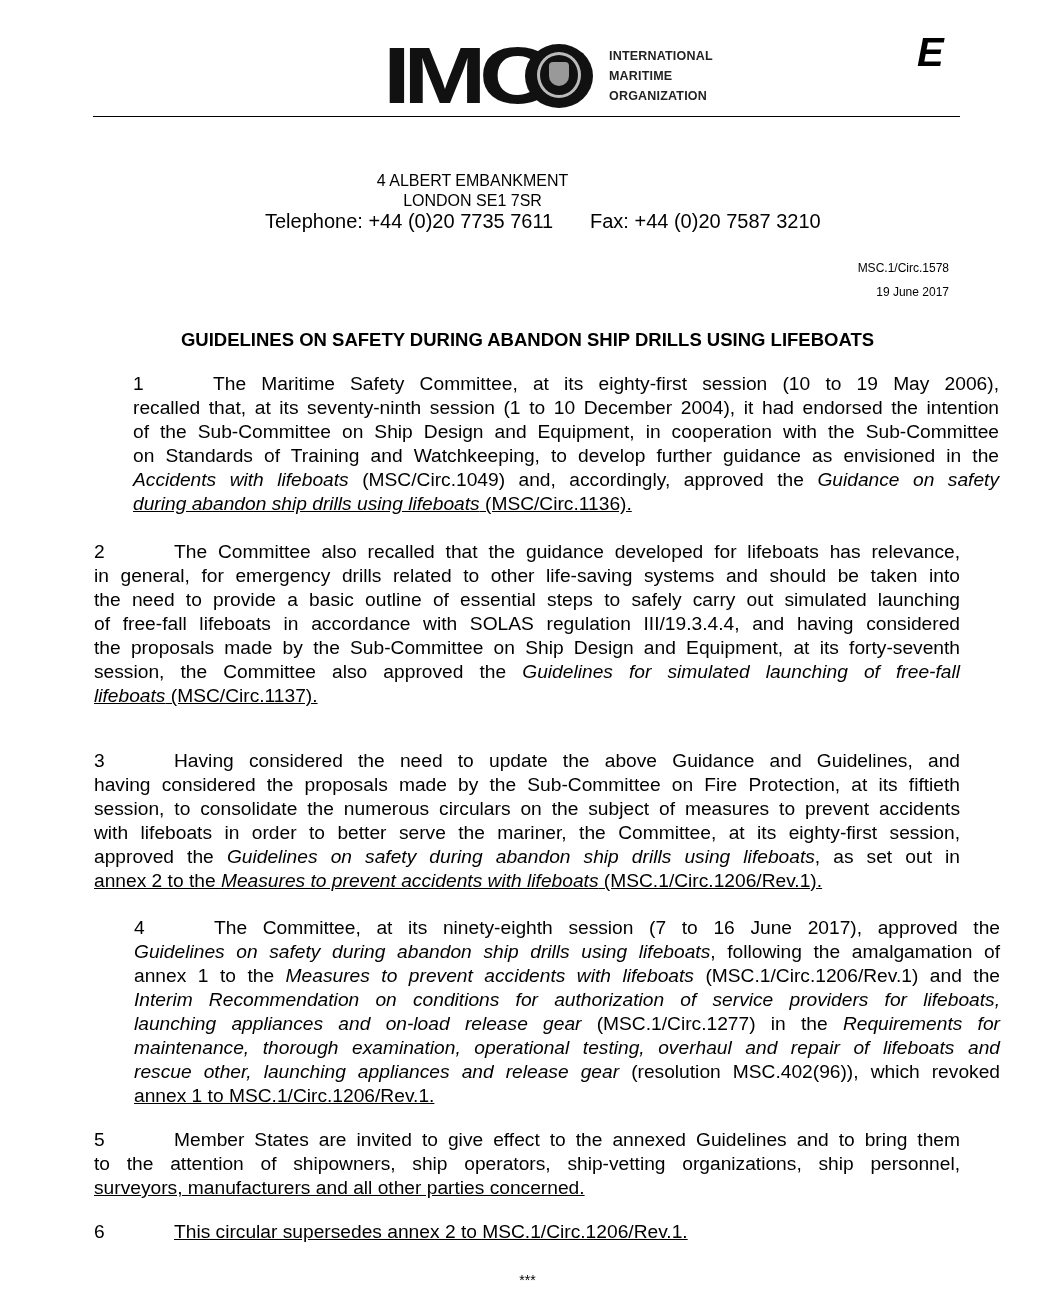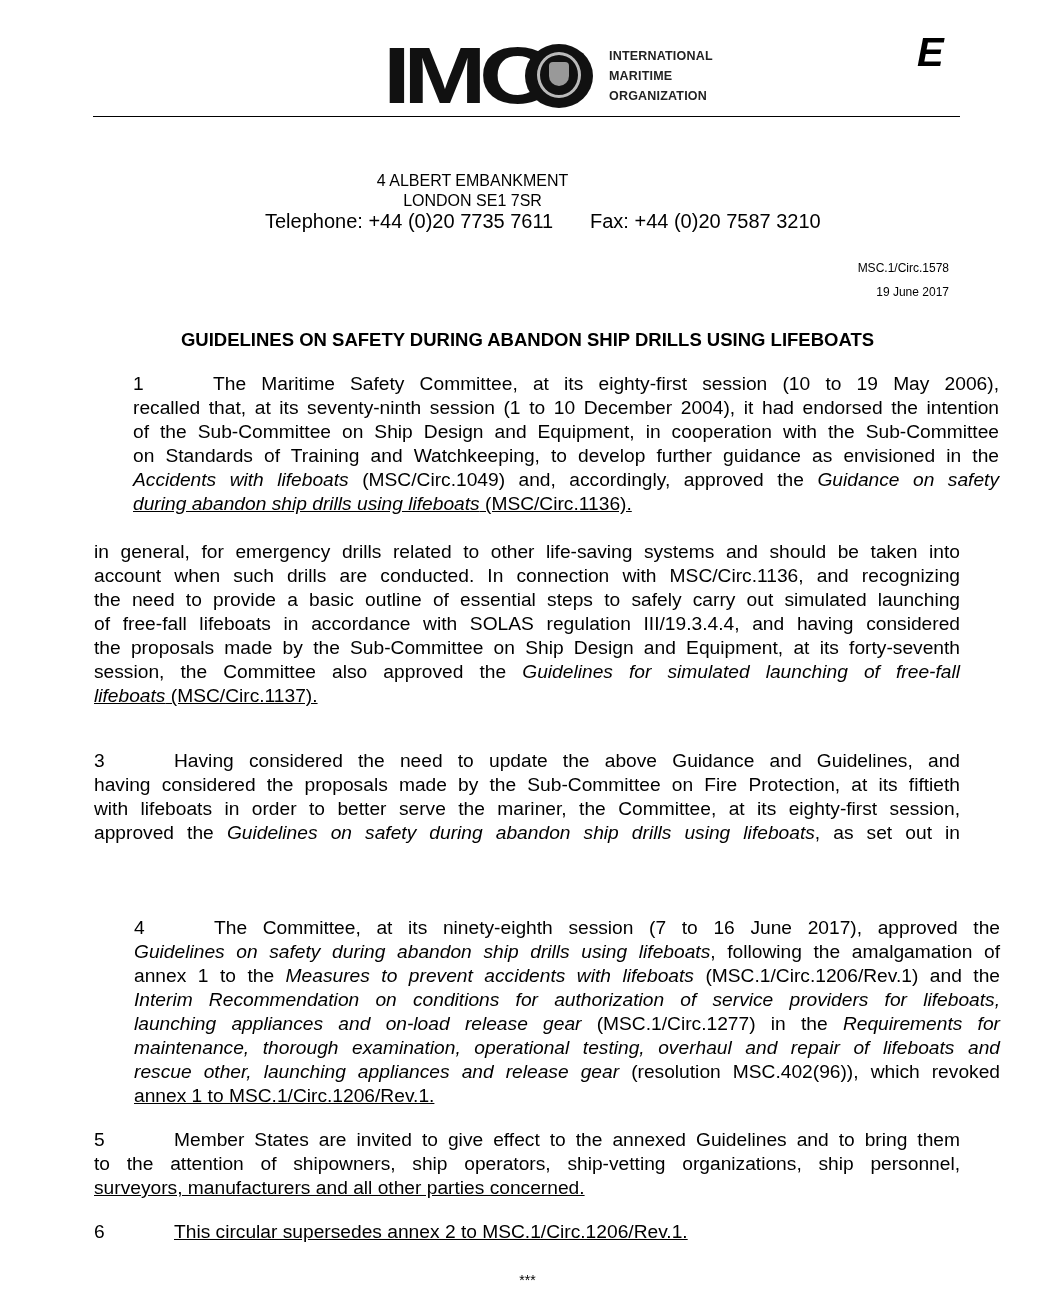--- a/index.html
+++ b/index.html
@@ -102,33 +102,35 @@
 <div id="paras">
     <div class="para" style="top: 372px; margin-left: 39px;">
       <span class="ln"><span class="num">1</span><span>The Maritime Safety Committee, at its eighty-first session (10 to 19 May 2006),</span></span>
       <span class="ln"><span>recalled that, at its seventy-ninth session (1 to 10 December 2004), it had endorsed the intention</span></span>
       <span class="ln"><span>of the Sub-Committee on Ship Design and Equipment, in cooperation with the Sub-Committee</span></span>
       <span class="ln"><span>on Standards of Training and Watchkeeping, to develop further guidance as envisioned in the</span></span>
       <span class="ln"><i>Accidents with lifeboats</i><span> (MSC/Circ.1049) and, accordingly, approved the </span><i>Guidance on safety</i></span>
       <span class="ln last"><i>during abandon ship drills using lifeboats</i><span> (MSC/Circ.1136).</span></span>
     </div>
     <div class="para" style="top: 540px;">
+      <span class="ln"><span class="num">2</span><span>The Committee also recalled that the guidance developed for lifeboats has relevance,</span></span>
       <span class="ln"><span>in general, for emergency drills related to other life-saving systems and should be taken into</span></span>
-      <span class="ln"><span>account when such drills are conducted. In connection with MSC/Circ.1136, and recognizing</span></span>
       <span class="ln"><span>the need to provide a basic outline of essential steps to safely carry out simulated launching</span></span>
       <span class="ln"><span>of free-fall lifeboats in accordance with SOLAS regulation III/19.3.4.4, and having considered</span></span>
       <span class="ln"><span>the proposals made by the Sub-Committee on Ship Design and Equipment, at its forty-seventh</span></span>
       <span class="ln"><span>session, the Committee also approved the </span><i>Guidelines for simulated launching of free-fall</i></span>
       <span class="ln last"><i>lifeboats</i><span> (MSC/Circ.1137).</span></span>
     </div>
     <div class="para" style="top: 749px;">
       <span class="ln"><span class="num">3</span><span>Having considered the need to update the above Guidance and Guidelines, and</span></span>
       <span class="ln"><span>having considered the proposals made by the Sub-Committee on Fire Protection, at its fiftieth</span></span>
+      <span class="ln"><span>session, to consolidate the numerous circulars on the subject of measures to prevent accidents</span></span>
       <span class="ln"><span>with lifeboats in order to better serve the mariner, the Committee, at its eighty-first session,</span></span>
       <span class="ln"><span>approved the </span><i>Guidelines on safety during abandon ship drills using lifeboats</i><span>, as set out in</span></span>
+      <span class="ln last"><span>annex 2 to the </span><i>Measures to prevent accidents with lifeboats</i><span> (MSC.1/Circ.1206/Rev.1).</span></span>
     </div>
     <div class="para" style="top: 916px; margin-left: 40px;">
       <span class="ln"><span class="num">4</span><span>The Committee, at its ninety-eighth session (7 to 16 June 2017), approved the</span></span>
       <span class="ln"><i>Guidelines on safety during abandon ship drills using lifeboats</i><span>, following the amalgamation of</span></span>
       <span class="ln"><span>annex 1 to the </span><i>Measures to prevent accidents with lifeboats</i><span> (MSC.1/Circ.1206/Rev.1) and the</span></span>
       <span class="ln"><i>Interim Recommendation on conditions for authorization of service providers for lifeboats,</i></span>
       <span class="ln"><i>launching appliances and on-load release gear</i><span> (MSC.1/Circ.1277) in the </span><i>Requirements for</i></span>
       <span class="ln"><i>maintenance, thorough examination, operational testing, overhaul and repair of lifeboats and</i></span>
       <span class="ln"><i>rescue other, launching appliances and release gear</i><span> (resolution MSC.402(96)), which revoked</span></span>
       <span class="ln last"><span>annex 1 to MSC.1/Circ.1206/Rev.1.</span></span>

